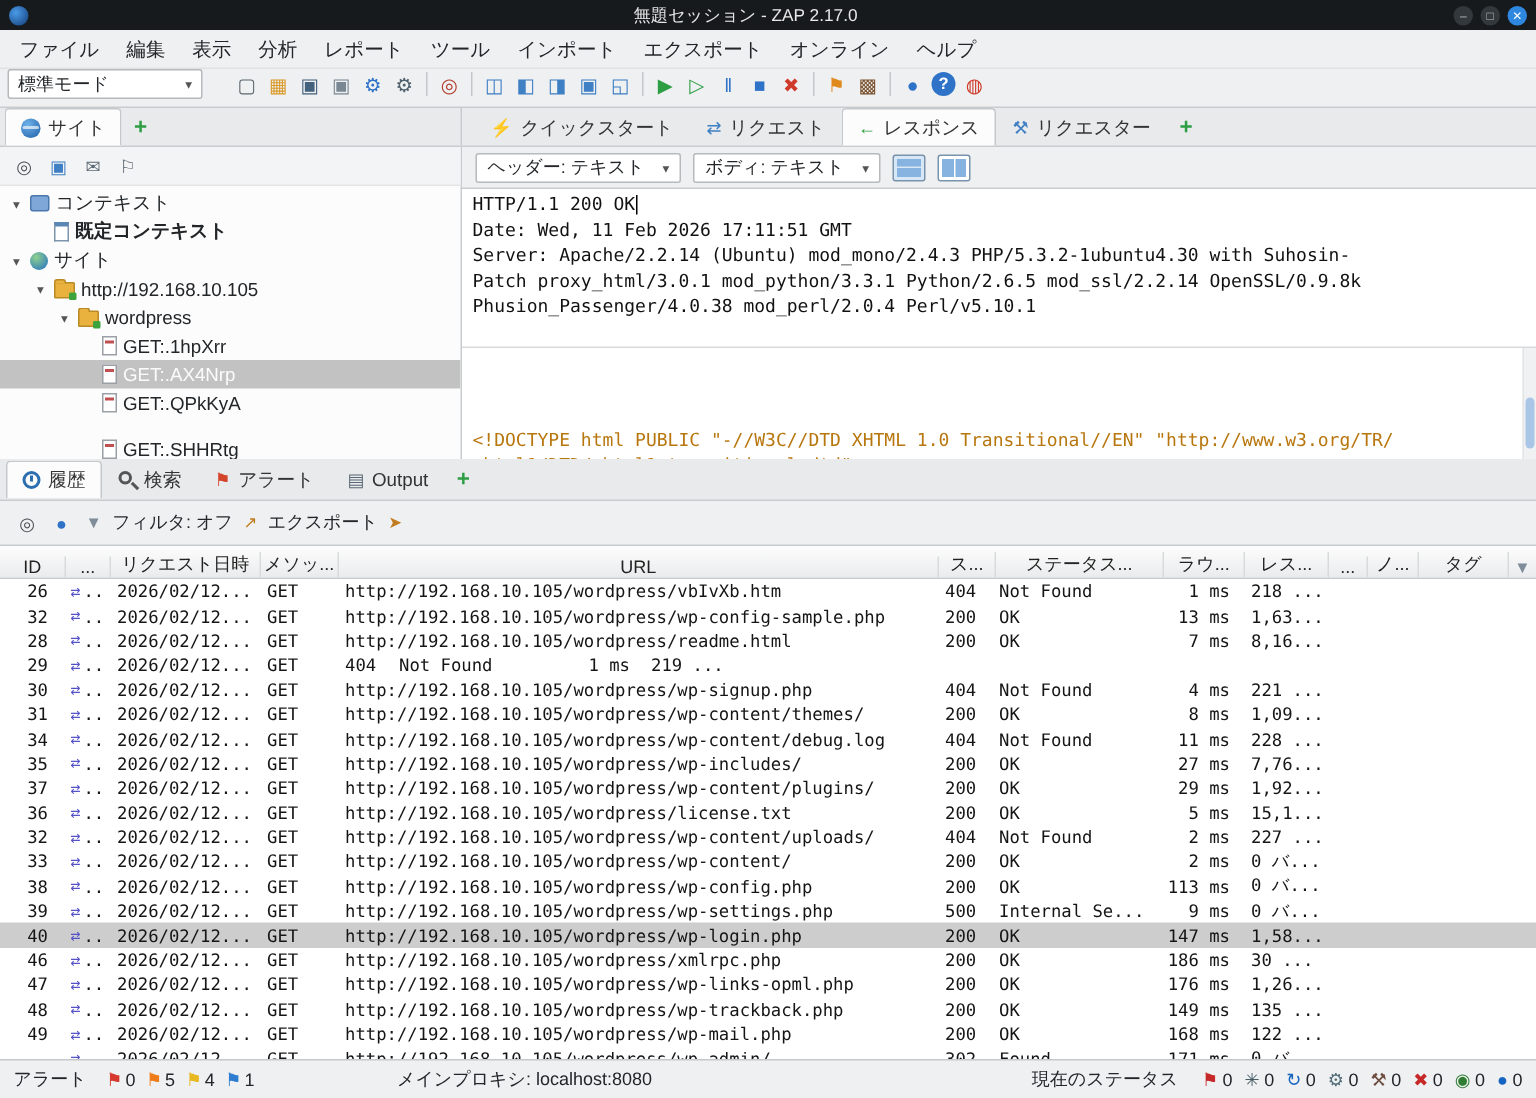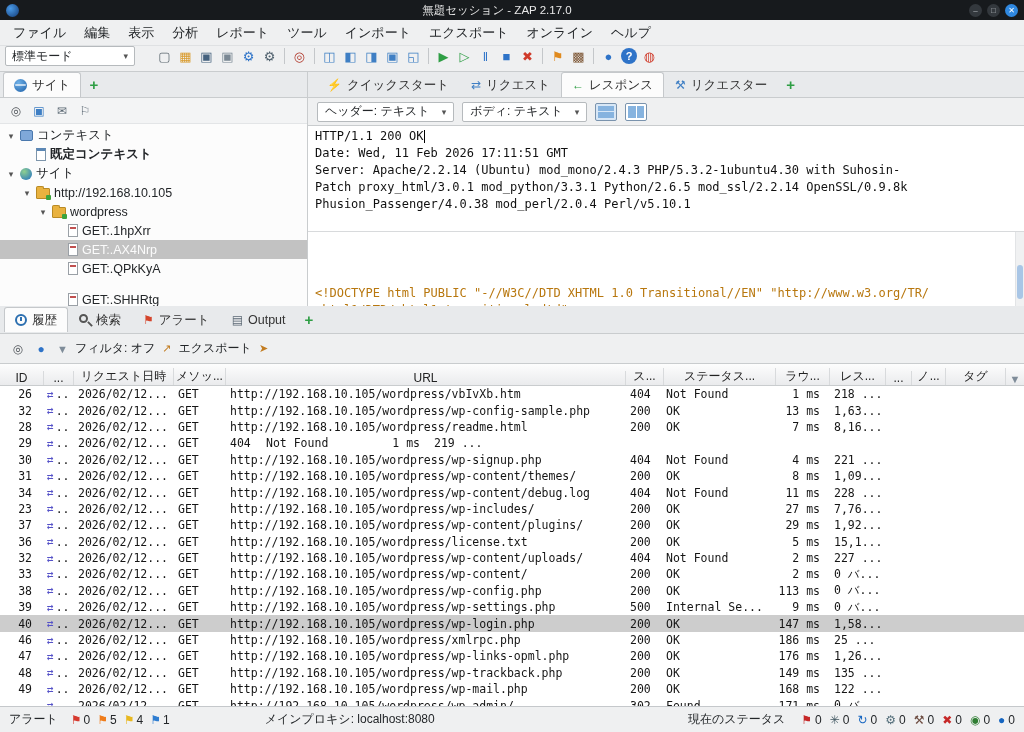--- a/index.html
+++ b/index.html
@@ -454,21 +454,21 @@
           <div class="td cw4">http://192.168.10.105/wordpress/wp-content/debug.log</div>
           <div class="td cw5">404</div>
           <div class="td cw6">Not Found</div>
           <div class="td cw7">11 ms</div>
           <div class="td cw8">228 ...</div>
           <div class="td cw9"></div>
           <div class="td cw10"></div>
           <div class="td cw11"></div>
         </div>
         <div class="tr">
-          <div class="td cw0">23</div>
+          <div class="td cw0">35</div>
           <div class="td cw1 cell-arrow">
             <span class="arrow-ic">⇄</span>
             <span>..</span>
           </div>
           <div class="td cw2">2026/02/12...</div>
           <div class="td cw3">GET</div>
           <div class="td cw4">http://192.168.10.105/wordpress/wp-includes/</div>
           <div class="td cw5">200</div>
           <div class="td cw6">OK</div>
           <div class="td cw7">27 ms</div>
@@ -601,21 +601,21 @@
           <div class="td cw1 cell-arrow">
             <span class="arrow-ic">⇄</span>
             <span>..</span>
           </div>
           <div class="td cw2">2026/02/12...</div>
           <div class="td cw3">GET</div>
           <div class="td cw4">http://192.168.10.105/wordpress/xmlrpc.php</div>
           <div class="td cw5">200</div>
           <div class="td cw6">OK</div>
           <div class="td cw7">186 ms</div>
-          <div class="td cw8">25 ...</div>
+          <div class="td cw8">30 ...</div>
           <div class="td cw9"></div>
           <div class="td cw10"></div>
           <div class="td cw11"></div>
         </div>
         <div class="tr">
           <div class="td cw0">47</div>
           <div class="td cw1 cell-arrow">
             <span class="arrow-ic">⇄</span>
             <span>..</span>
           </div>

